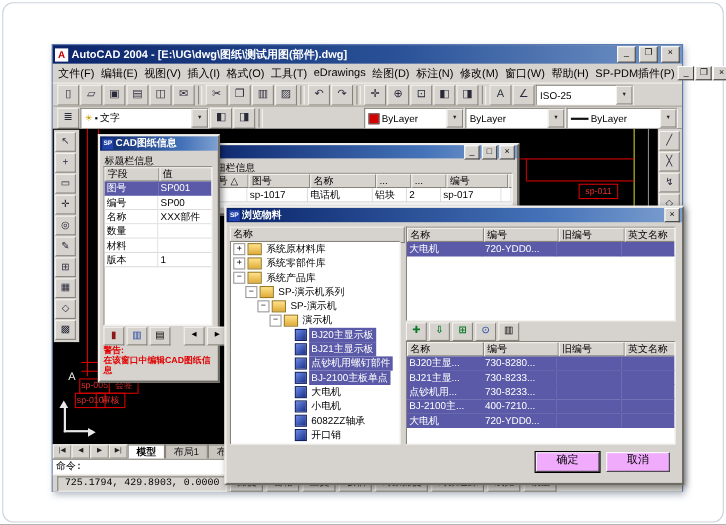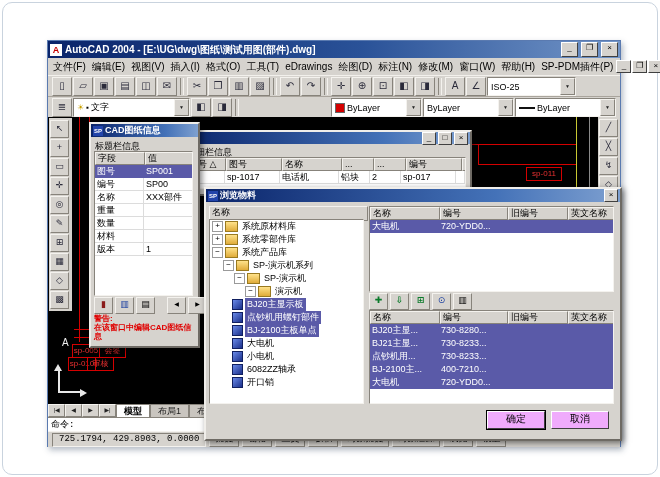--- a/index.html
+++ b/index.html
@@ -51,21 +51,21 @@
   .fillh{flex:1 1 auto;}
   .c26{width:26px}.c34{width:34px}.c44{width:44px}.c50{width:50px}.c53{width:53px}.c54{width:54px}.c62{width:62px}.c64{width:64px}
   .warn{position:absolute;color:#e00000;font-size:8px;line-height:9px;font-weight:bold;}
   .tree{position:absolute;background:#fff;border:1px solid;border-color:#87837b #f4f2ee #f4f2ee #87837b;overflow:hidden;}
   .titem{display:flex;align-items:center;height:13px;gap:2px;}
   .exp{width:9px;height:9px;flex:none;border:1px solid #9a9a9a;background:#fff;font-size:8px;line-height:7px;text-align:center;color:#000;}
   .fold{width:11px;height:9px;flex:none;background:linear-gradient(#ffe28a,#e0ac3a);border:1px solid #9a7a20;}
   .part{width:9px;height:9px;flex:none;background:linear-gradient(135deg,#6a8ae8,#1a2f8a);border:1px solid #101f60;}
   .tlabel{font-size:9px;padding:0 2px;white-space:nowrap;color:#000;}
   .tlabel.sel{background:#5a5aa8;color:#fff;}
-  .lv0{padding-left:2px}.lv1{padding-left:13px}.lv2{padding-left:24px}.lv3{padding-left:35px}.lv4{padding-left:22px}
+  .lv0{padding-left:2px}.lv1{padding-left:13px}.lv2{padding-left:24px}.lv3{padding-left:35px}.lv4{padding-left:58px}
   .midbar{position:absolute;display:flex;gap:2px;}
   .mbtn{width:17px;height:15px;background:#d6d3ce;border:1px solid;border-color:#f4f2ee #87837b #87837b #f4f2ee;font-size:9px;line-height:13px;text-align:center;}
   .green{color:#0a7a2a;font-weight:bold;}
   .blue{color:#1a3fa0;}
   .darkred{color:#8a1a1a;}
   .pbtn{position:absolute;width:56px;height:16px;background:#f0abfc;border:1px solid;border-color:#fff #404040 #404040 #fff;font-size:10px;line-height:14px;text-align:center;color:#000;}
   .pbtn.def{outline:1px solid #000;}
   .tabsrow{position:absolute;left:0;right:0;top:363px;height:13px;background:#d6d3ce;display:flex;align-items:stretch;font-size:9px;}
   .navb{width:15px;flex:none;background:#d6d3ce;border:1px solid;border-color:#f4f2ee #87837b #87837b #f4f2ee;font-size:6px;line-height:11px;text-align:center;color:#222;}
   .tab{flex:none;padding:0 7px;line-height:12px;background:#c9c5bf;border:1px solid #87837b;border-bottom:none;color:#222;}
@@ -266,24 +266,20 @@
         </div>
         <div class="gr">
           <span class="gc c44">编号</span>
           <span class="gc c53">SP00</span>
         </div>
         <div class="gr">
           <span class="gc c44">名称</span>
           <span class="gc c53">XXX部件</span>
         </div>
         <div class="gr">
-          <span class="gc c44">重量</span>
-          <span class="gc c53"></span>
-        </div>
-        <div class="gr">
           <span class="gc c44">数量</span>
           <span class="gc c53"></span>
         </div>
         <div class="gr">
           <span class="gc c44">材料</span>
           <span class="gc c53"></span>
         </div>
         <div class="gr">
           <span class="gc c44">版本</span>
           <span class="gc c53">1</span>
@@ -337,20 +333,24 @@
           <span class="tlabel">SP-演示机</span>
         </div>
         <div class="titem lv3">
           <span class="exp">−</span>
           <span class="fold"></span>
           <span class="tlabel">演示机</span>
         </div>
         <div class="titem lv4">
           <span class="part"></span>
           <span class="tlabel sel">BJ20主显示板</span>
+        </div>
+        <div class="titem lv4">
+          <span class="part"></span>
+          <span class="tlabel sel">BJ21主显示板</span>
         </div>
         <div class="titem lv4">
           <span class="part"></span>
           <span class="tlabel sel">点钞机用螺钉部件</span>
         </div>
         <div class="titem lv4">
           <span class="part"></span>
           <span class="tlabel sel">BJ-2100主板单点</span>
         </div>
         <div class="titem lv4">

